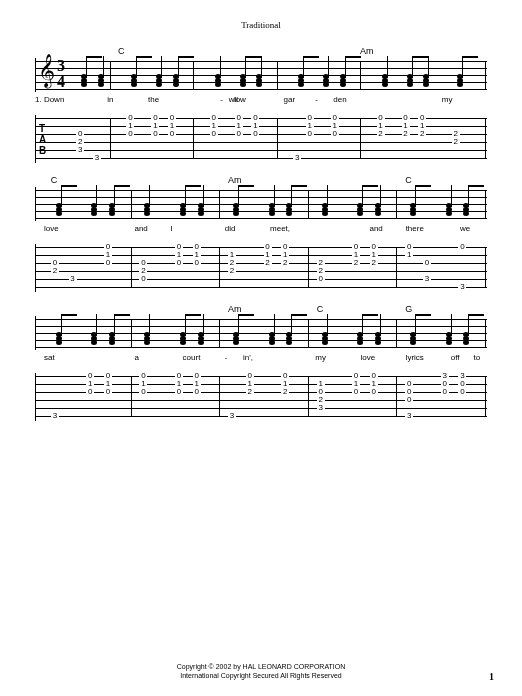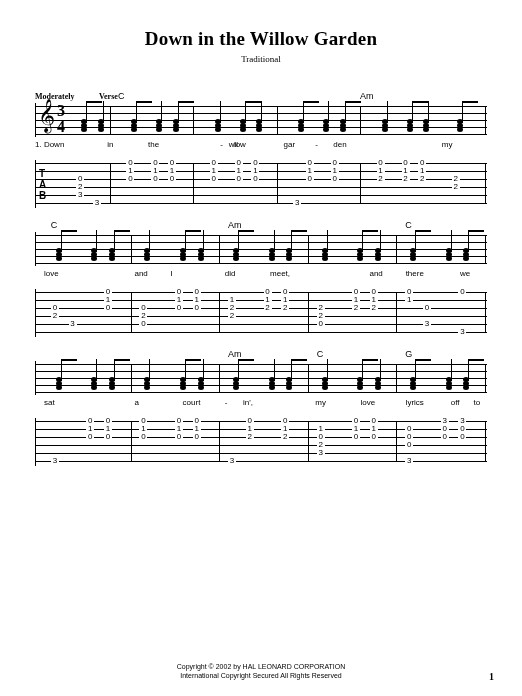--- a/index.html
+++ b/index.html
@@ -207,27 +207,22 @@
 
   
   .system.noclef .staff .notes,
   .system.noclef .tab  .nums { left: 6px; }
 </style>
 </head>
 <body>
 
 <div class="page">
 
-  <div class="title">Down in the Willow Garden</div>
   <div class="subtitle">Traditional</div>
 
-  <div class="directions">
-    <span class="tempo">Moderately</span>
-    <span class="section">Verse</span>
-  </div>
 
   <div id="systems-container">
       <div class="system">
         <div class="staff">
           <div class="line l1"></div>
           <div class="line l2"></div>
           <div class="line l3"></div>
           <div class="line l4"></div>
           <div class="line l5"></div>
           <div class="clef">𝄞</div>

